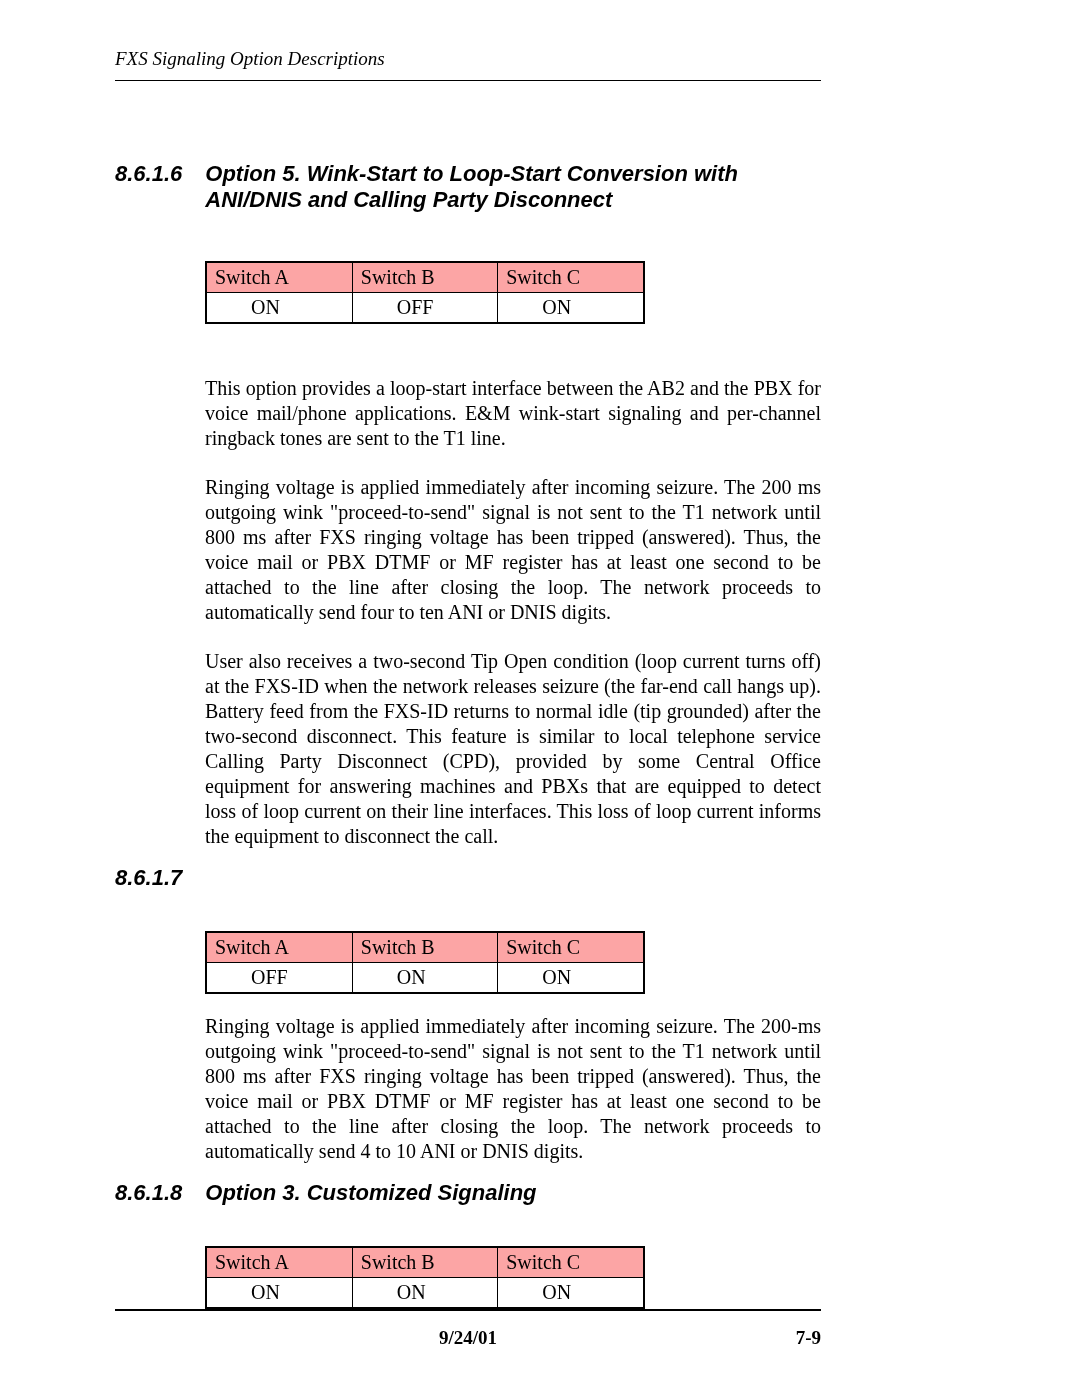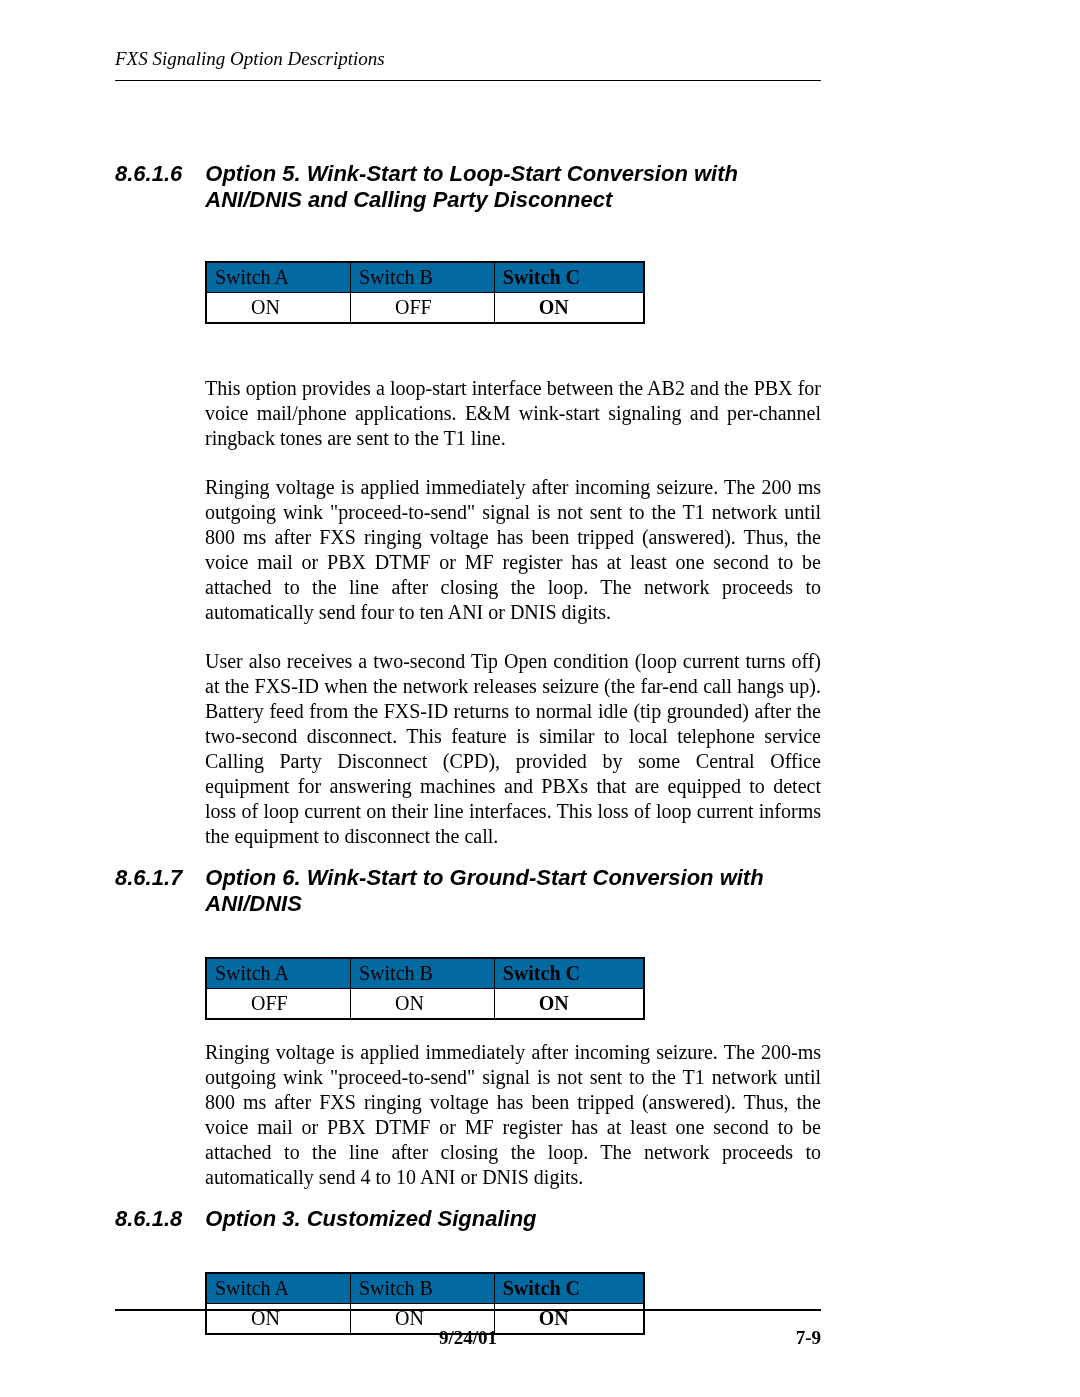--- a/index.html
+++ b/index.html
@@ -50,32 +50,32 @@
     width: 440px;
   }
   .switch-table th, .switch-table td {
     border: 1px solid #000;
     padding: 3px 8px;
     text-align: left;
     font-size: 20px;
     font-weight: normal;
   }
   .switch-table th {
-    background: #0369a1;
+    background: #fca5a5;
   }
   .switch-table .row-outer td,
   .switch-table .row-outer th {
     border-top: 2.5px solid #000;
   }
   .switch-table tr:last-child td {
     border-bottom: 2.5px solid #000;
     padding-left: 44px;
   }
   .switch-table th:first-child, .switch-table td:first-child { border-left: 2.5px solid #000; }
-  .switch-table th:last-child,  .switch-table td:last-child  { border-right: 2.5px solid #000; font-weight: bold; }
+  .switch-table th:last-child,  .switch-table td:last-child  { border-right: 2.5px solid #000; }
 
   .body-para {
     font-size: 20px;
     line-height: 1.25;
     margin: 0 0 24px 90px;
     text-align: justify;
   }
   .tight-below { margin-bottom: 16px; }
   .foot-rule {
     position: absolute;
@@ -129,21 +129,20 @@
     </tr>
   </tbody>
     </table>
 
   <p class="body-para">This option provides a loop-start interface between the AB2 and the PBX for voice mail/phone applications. E&amp;M wink-start signaling and per-channel ringback tones are sent to the T1 line.</p>
   <p class="body-para">Ringing voltage is applied immediately after incoming seizure. The 200 ms outgoing wink "proceed-to-send" signal is not sent to the T1 network until 800 ms after FXS ringing voltage has been tripped (answered).  Thus, the voice mail or PBX DTMF or MF register has at least one second to be attached to the line after closing the loop.  The network proceeds to automatically send four to ten ANI or DNIS digits.</p>
   <p class="body-para tight-below">User also receives a two-second Tip Open condition (loop current turns off) at the FXS-ID when the network releases seizure (the far-end call hangs up).  Battery feed from the FXS-ID returns to normal idle (tip grounded) after the two-second disconnect.  This feature is similar to local telephone service Calling Party Disconnect (CPD), provided by some Central Office equipment for answering machines and PBXs that are equipped to detect loss of loop current on their line interfaces.  This loss of loop current informs the equipment to disconnect the call.</p>
 
   <div class="section-heading" style="margin-bottom:40px">
     <span class="num">8.6.1.7</span>
-    <span class="title">Option 6. Wink-Start to Ground-Start Conversion with ANI/DNIS</span>
   </div>
 
   <table class="switch-table" style="margin-bottom:20px">
     <tbody>
         <tr class="row-outer">
       <th>Switch A</th>
       <th>Switch B</th>
       <th>Switch C</th>
     </tr>
     <tr>

